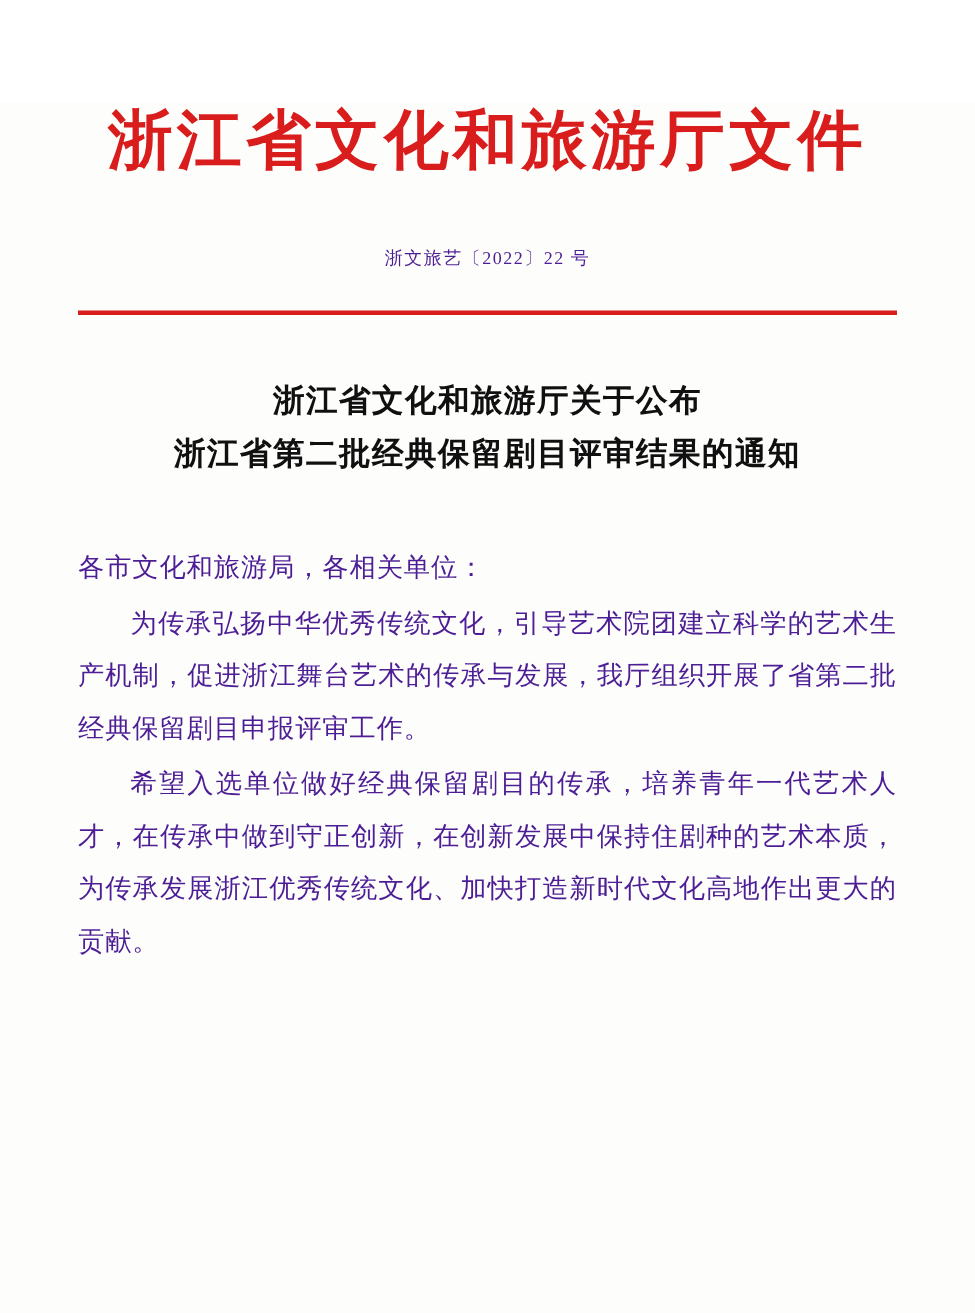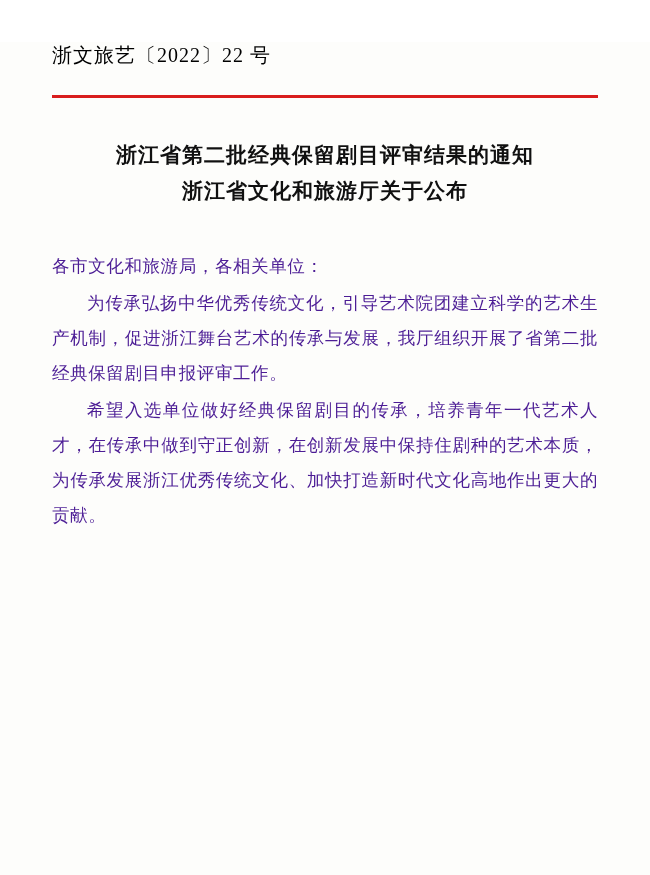--- a/index.html
+++ b/index.html
@@ -28,23 +28,24 @@
     color: #d91d1d;
     font-size: 43px;
     font-weight: bold;
     letter-spacing: 3px;
     line-height: 1.25;
     font-family: "Liberation Serif", "DejaVu Serif", serif;
     white-space: nowrap;
   }
   .doc-number {
     margin-top: 42px;
-    font-size: 20px;
+    text-align: center;
+    font-size: 12px;
     letter-spacing: 1px;
-    color: #000000;
+    color: #4c1d95;
   }
   .red-rule {
     margin-top: 26px;
     height: 3px;
     background: #d91d1d;
     width: 100%;
   }
   .subject {
     margin-top: 40px;
     text-align: center;
@@ -70,28 +71,29 @@
   }
   .indent {
     text-indent: 2em;
   }
 </style>
 </head>
 <body>
 
 <div class="page">
 
+  <div class="doc-title">浙江省文化和旅游厅文件</div>
 
   <div class="doc-number">浙文旅艺〔2022〕22 号</div>
 
   <div class="red-rule"></div>
 
   <div class="subject">
+    <div>浙江省文化和旅游厅关于公布</div>
     <div>浙江省第二批经典保留剧目评审结果的通知</div>
-    <div>浙江省文化和旅游厅关于公布</div>
   </div>
 
   <div class="body-text">
     <p>各市文化和旅游局，各相关单位：</p>
     <p class="indent">为传承弘扬中华优秀传统文化，引导艺术院团建立科学的艺术生产机制，促进浙江舞台艺术的传承与发展，我厅组织开展了省第二批经典保留剧目申报评审工作。</p>
     <p class="indent">希望入选单位做好经典保留剧目的传承，培养青年一代艺术人才，在传承中做到守正创新，在创新发展中保持住剧种的艺术本质，为传承发展浙江优秀传统文化、加快打造新时代文化高地作出更大的贡献。</p>
   </div>
 
 </div>
 

